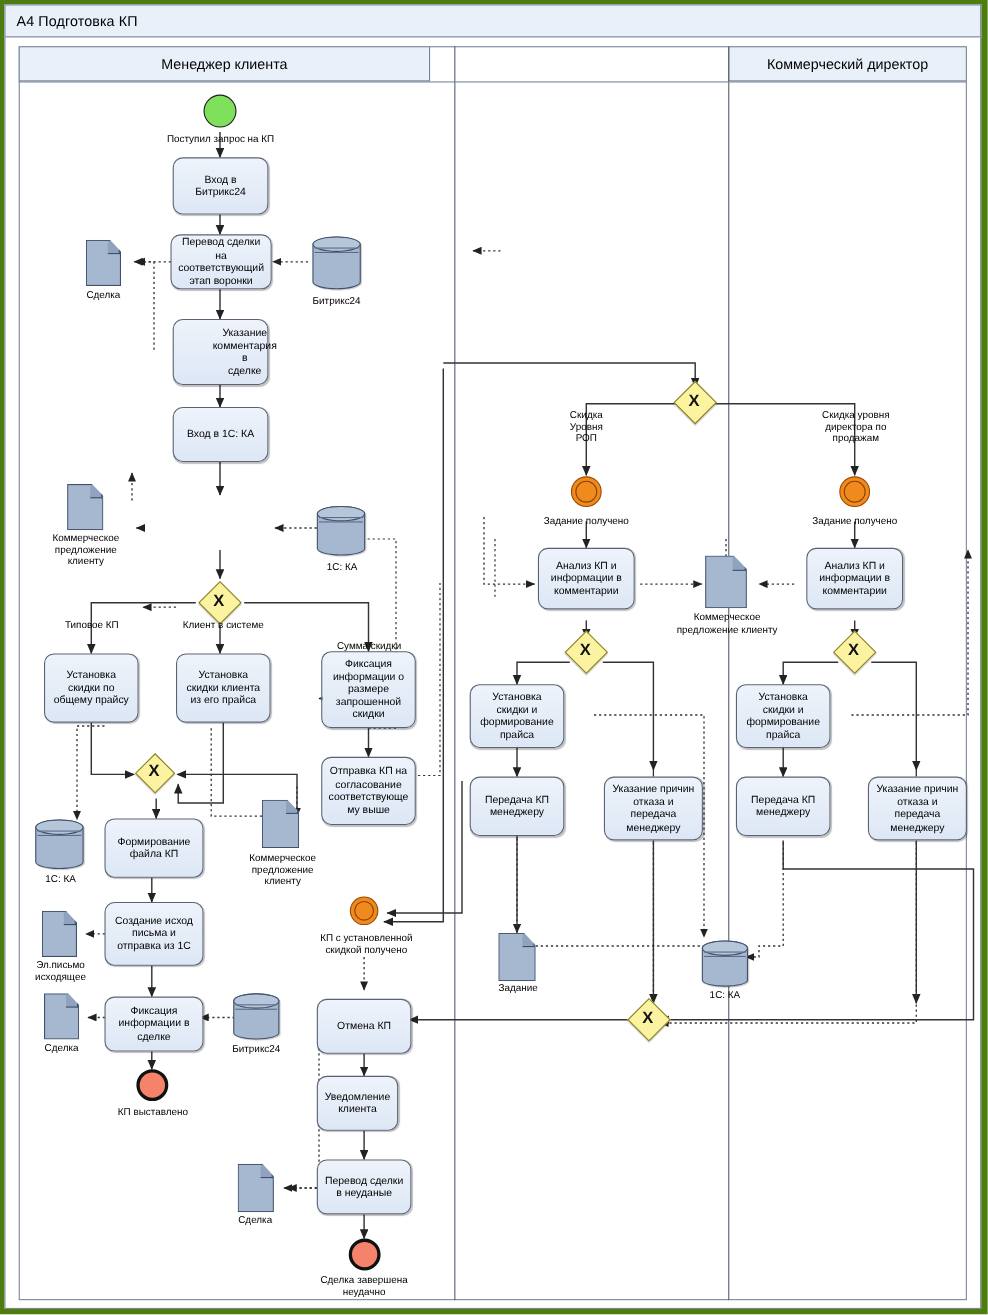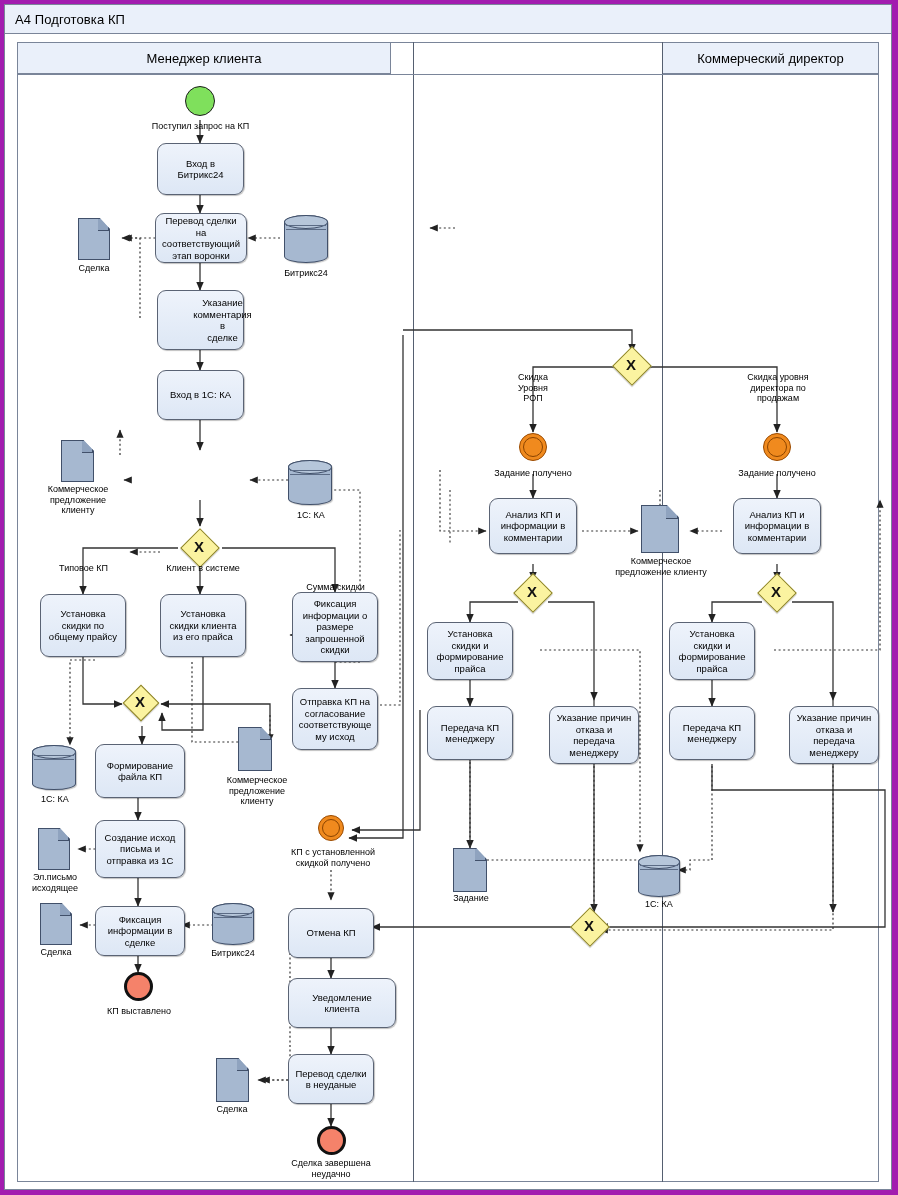--- a/index.html
+++ b/index.html
@@ -1,18 +1,18 @@
 <!DOCTYPE html>
 <html><head>
 <meta charset="utf-8">
 <style>
   html,body{margin:0;padding:0;background:#ffffff;}
   body{font-family:"Liberation Sans","DejaVu Sans",sans-serif;}
   #canvas{
-    position:relative;width:898px;height:1195px;background:#a21caf;
+    position:relative;width:898px;height:1195px;background:#4d7c0f;
     overflow:hidden;
   }
   #svgroot{position:absolute;left:0;top:0;width:898px;height:1195px;}
 
   
   .pool-outer{
     position:absolute;left:4px;top:4px;width:888px;height:1186px;
     border:1px solid #7a8599;background:#ffffff;box-sizing:border-box;
   }
   .pool-title-bar{
@@ -262,21 +262,21 @@
 скидки клиента
 из его прайса</div>
   <div class="node task" style="left: 292px; top: 592px; width: 86px; height: 70px; white-space: pre-line;">Фиксация
 информации о
 размере
 запрошенной
 скидки</div>
   <div class="node task" style="left: 292px; top: 688px; width: 86px; height: 62px; white-space: pre-line;">Отправка КП на
 согласование
 соответствующе
-му исход</div>
+му выше</div>
 
   <div class="node gw" style="left:128px;top:690px;width:26px;height:26px;">
     <div class="gw-x" style="left:5px;top:4px;transform:rotate(-45deg);">X</div>
   </div>
 
   <div class="node task" style="left: 95px; top: 744px; width: 90px; height: 54px; white-space: pre-line;">Формирование
 файла КП</div>
   <div class="node task" style="left: 95px; top: 820px; width: 90px; height: 58px; white-space: pre-line;">Создание исход
 письма и
 отправка из 1С</div>
@@ -285,21 +285,21 @@
 сделке</div>
 
   <div class="node ev-end" style="left:124px;top:972px;width:29px;height:29px;"></div>
   <div class="lbl" style="left: 83px; top: 1006px; width: 112px; white-space: pre-line;">КП выставлено</div>
 
   <div class="node ev-inter" style="left:318px;top:815px;width:26px;height:26px;"></div>
   <div class="lbl" style="left: 263px; top: 847px; width: 140px; white-space: pre-line;">КП с установленной
 скидкой получено</div>
 
   <div class="node task" style="left: 288px; top: 908px; width: 86px; height: 50px; white-space: pre-line;">Отмена КП</div>
-  <div class="node task" style="left: 288px; top: 978px; width: 108px; height: 50px; white-space: pre-line;">Уведомление
+  <div class="node task" style="left: 288px; top: 978px; width: 74px; height: 50px; white-space: pre-line;">Уведомление
 клиента</div>
   <div class="node task" style="left: 288px; top: 1054px; width: 86px; height: 50px; white-space: pre-line;">Перевод сделки
 в неуданые</div>
 
   <div class="node ev-end" style="left:317px;top:1126px;width:29px;height:29px;"></div>
   <div class="lbl" style="left: 265px; top: 1158px; width: 132px; white-space: pre-line;">Сделка завершена
 неудачно</div>
 
   <div class="node gw" style="left:618px;top:352px;width:28px;height:28px;">
     <div class="gw-x" style="left:6px;top:5px;transform:rotate(-45deg);">X</div>

